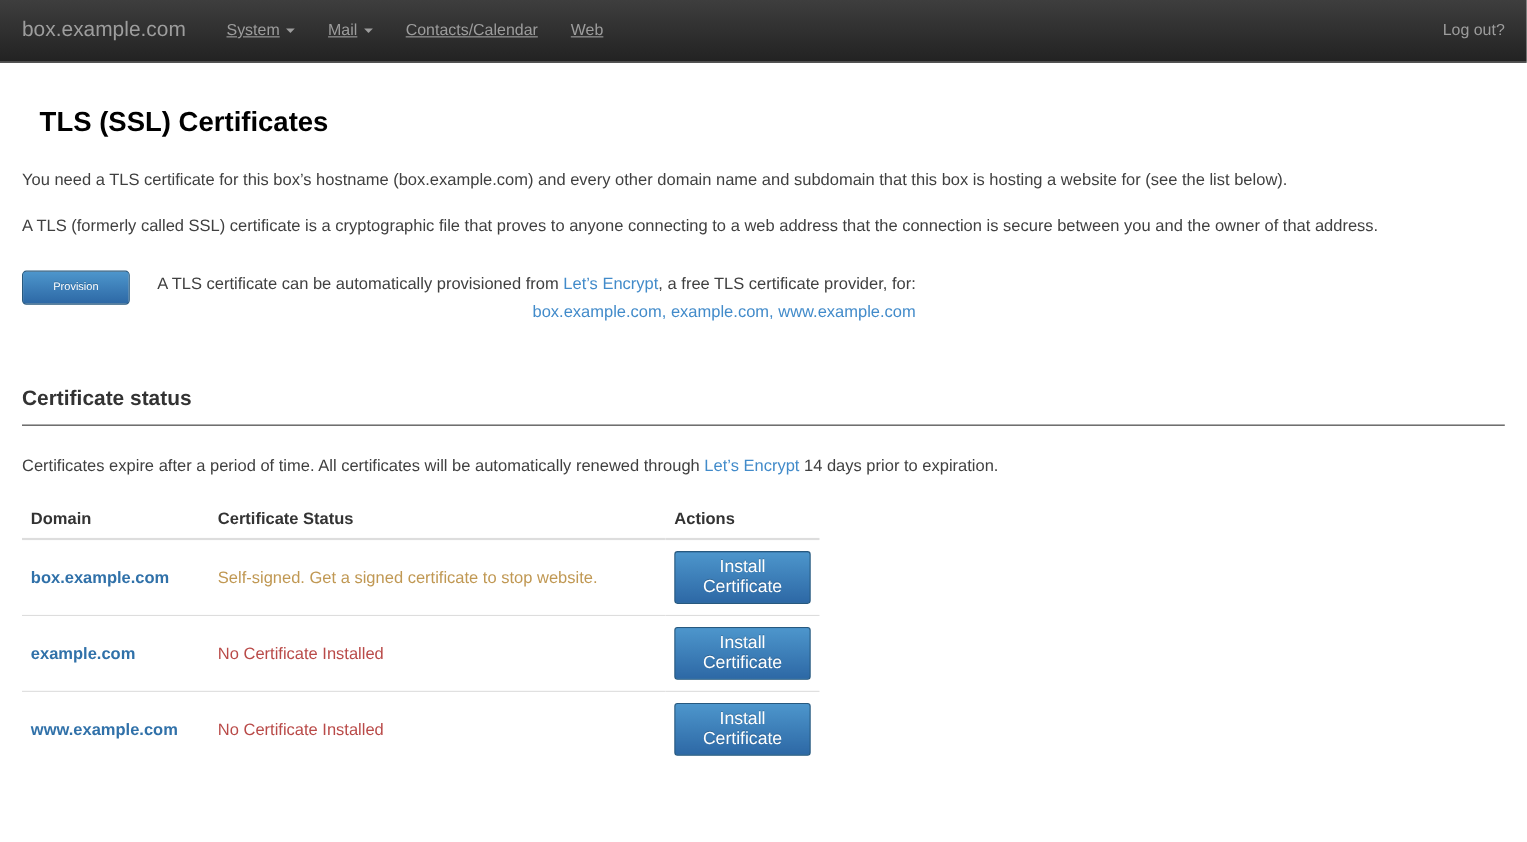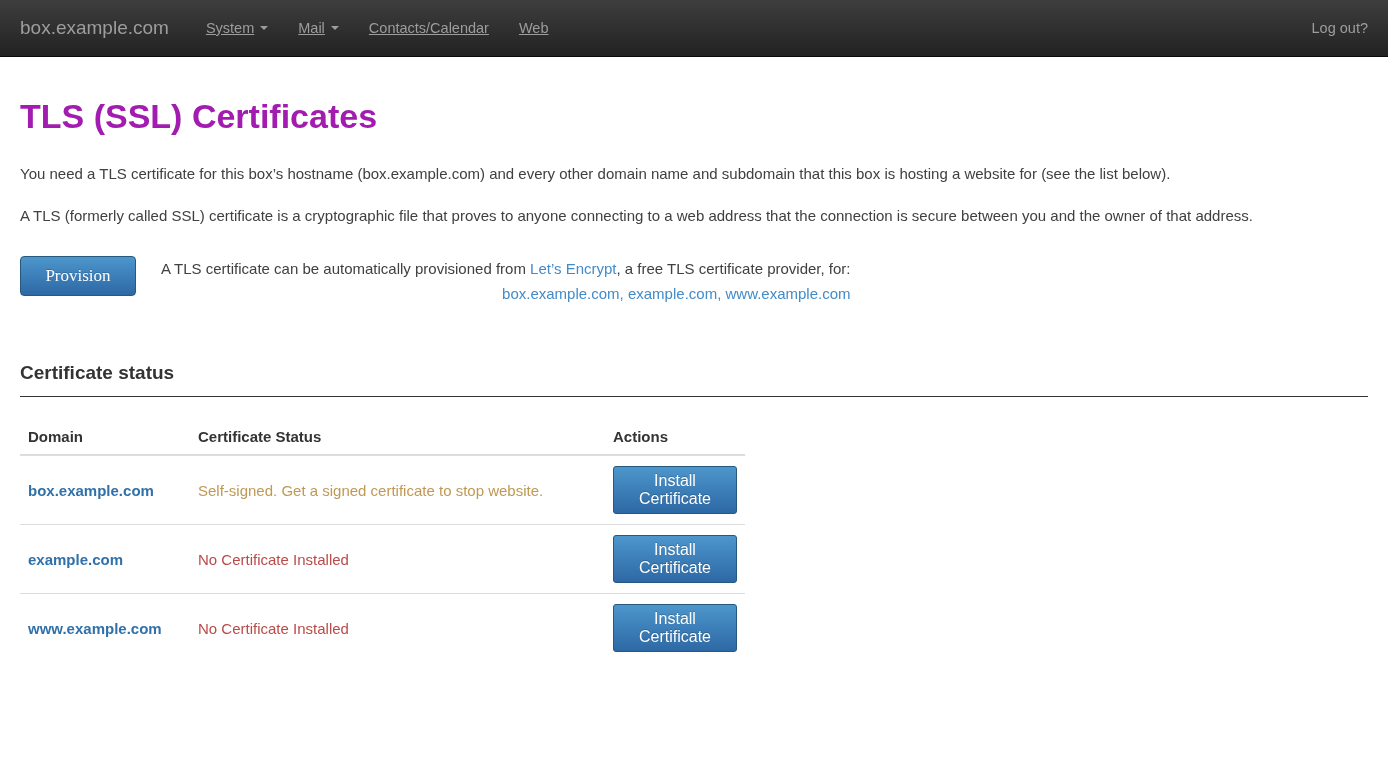--- a/index.html
+++ b/index.html
@@ -54,24 +54,24 @@
     color: #9d9d9d;
     font-size: 14.5px;
     cursor: pointer;
   }
 
   
   .main {
     padding: 0 20px;
   }
   h1.page-title {
-    font-size: 34px;
-    font-weight: bold;
-    margin: 40px 0 26px 0;
-    color: #a21caf;
+    font-size: 25px;
+    font-weight: bold;
+    margin: 40px 0 26px 16px;
+    color: #000000;
   }
   p.body-text {
     font-size: 15px;
     line-height: 24px;
     margin: 0 0 18px 0;
     color: #404040;
   }
   h3.section-heading {
     font-size: 19px;
     font-weight: bold;
@@ -99,24 +99,23 @@
     display: inline-block;
     color: #fff;
     text-align: center;
     background: linear-gradient(to bottom, #4d96cc, #2d68a5);
     border: 1px solid #27597f;
     border-radius: 4px;
     cursor: pointer;
     text-shadow: 0 -1px 0 rgba(0,0,0,.2);
   }
   .btn-provision {
-    font-size: 17px;
+    font-size: 10px;
     padding: 9px 22px;
-    width: 116px;
-    font-family: Liberation Serif, serif;
+    width: 98px;
   }
   .provision-text {
     margin-left: 25px;
     font-size: 15px;
     line-height: 25px;
     color: #404040;
     text-align: right;
   }
 
   
@@ -199,20 +198,23 @@
     <button class="btn btn-provision">Provision</button>
     <div class="provision-text">
       <span>A TLS certificate can be automatically provisioned from </span><a class="link">Let’s Encrypt</a><span>, a free TLS certificate provider, for:</span>
       <br>
       <a class="link">box.example.com, example.com, www.example.com</a>
     </div>
   </div>
 
   <h3 class="section-heading second">Certificate status</h3>
 
+  <p class="status-text">
+    <span>Certificates expire after a period of time. All certificates will be automatically renewed through </span><a class="link">Let’s Encrypt</a><span> 14 days prior to expiration.</span>
+  </p>
 
   <table class="cert-table">
     <thead>
       <tr>
         <th>Domain</th>
         <th>Certificate Status</th>
         <th>Actions</th>
       </tr>
     </thead>
     <tbody>

